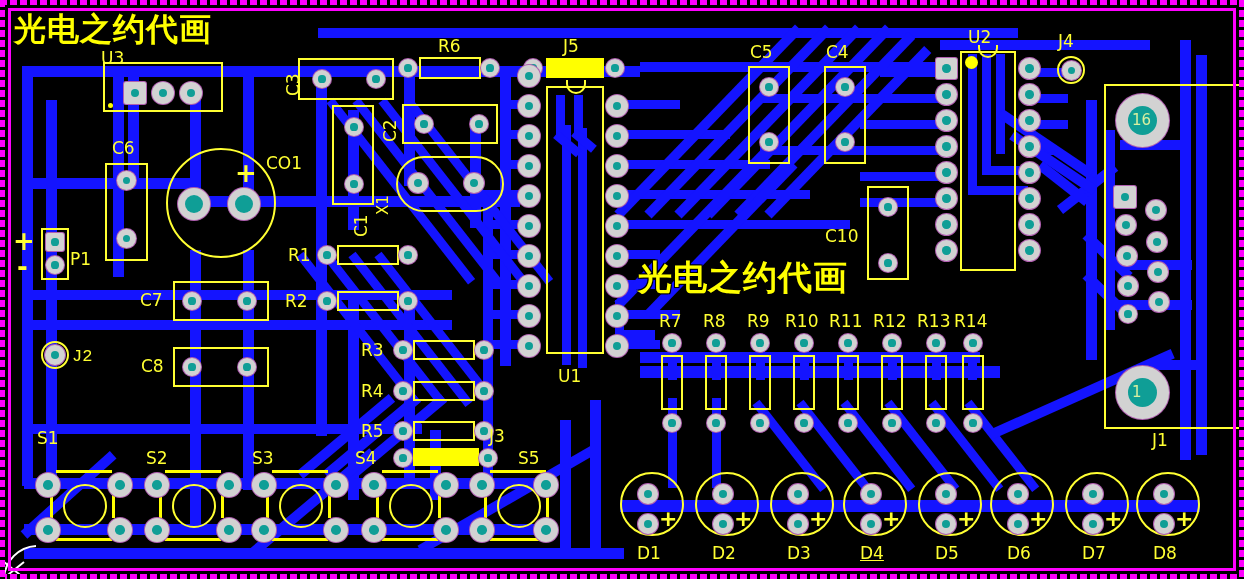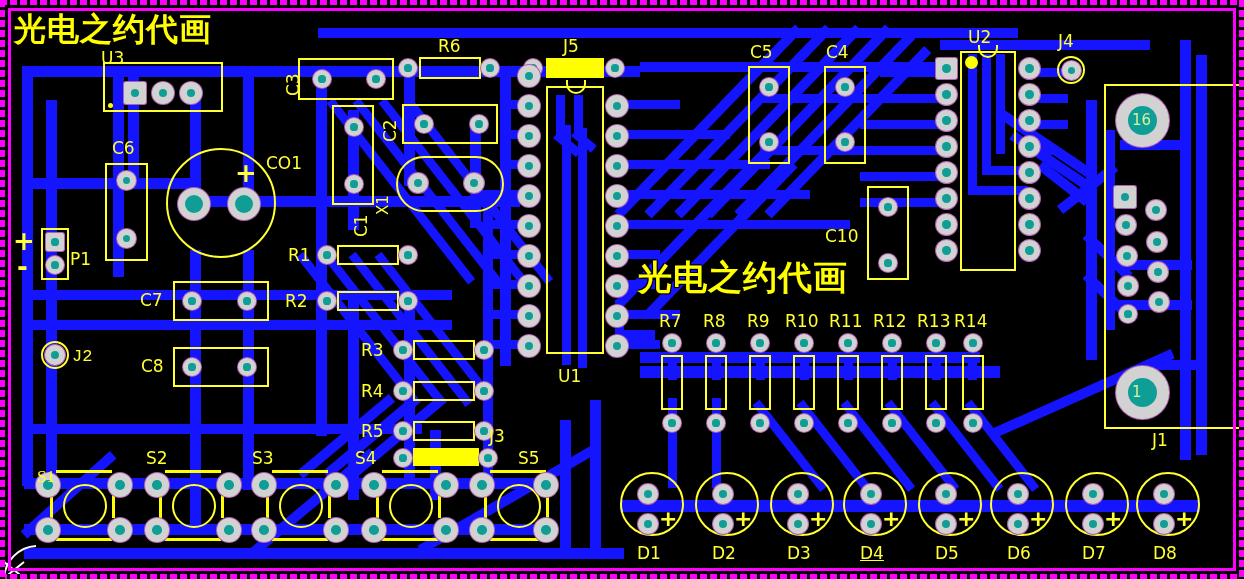--- a/index.html
+++ b/index.html
@@ -696,21 +696,21 @@
         </div>
       <div class="pad" style="left:108px;top:473px;width:24px;height:24px;">
           <i></i>
         </div>
       <div class="pad" style="left:36px;top:518px;width:24px;height:24px;">
           <i></i>
         </div>
       <div class="pad" style="left:108px;top:518px;width:24px;height:24px;">
           <i></i>
         </div>
-      <div class="lbl" style="left:37px;top:468px;font-family:Liberation Serif, serif;">S1</div>
+      <div class="lbl" style="left:37px;top:430px;">S1</div>
     </div>
     <div>
       <div class="silk round" style="left:172px;top:484px;width:44px;height:44px;"></div>
       <div class="silkfill" style="left:165px;top:470px;width:56px;height:3px;"></div>
       <div class="silkfill" style="left:165px;top:538px;width:56px;height:3px;"></div>
       <div class="silkfill" style="left:159px;top:492px;width:3px;height:26px;"></div>
       <div class="silkfill" style="left:221px;top:492px;width:3px;height:26px;"></div>
       <div class="pad" style="left:145px;top:473px;width:24px;height:24px;">
           <i></i>
         </div>

